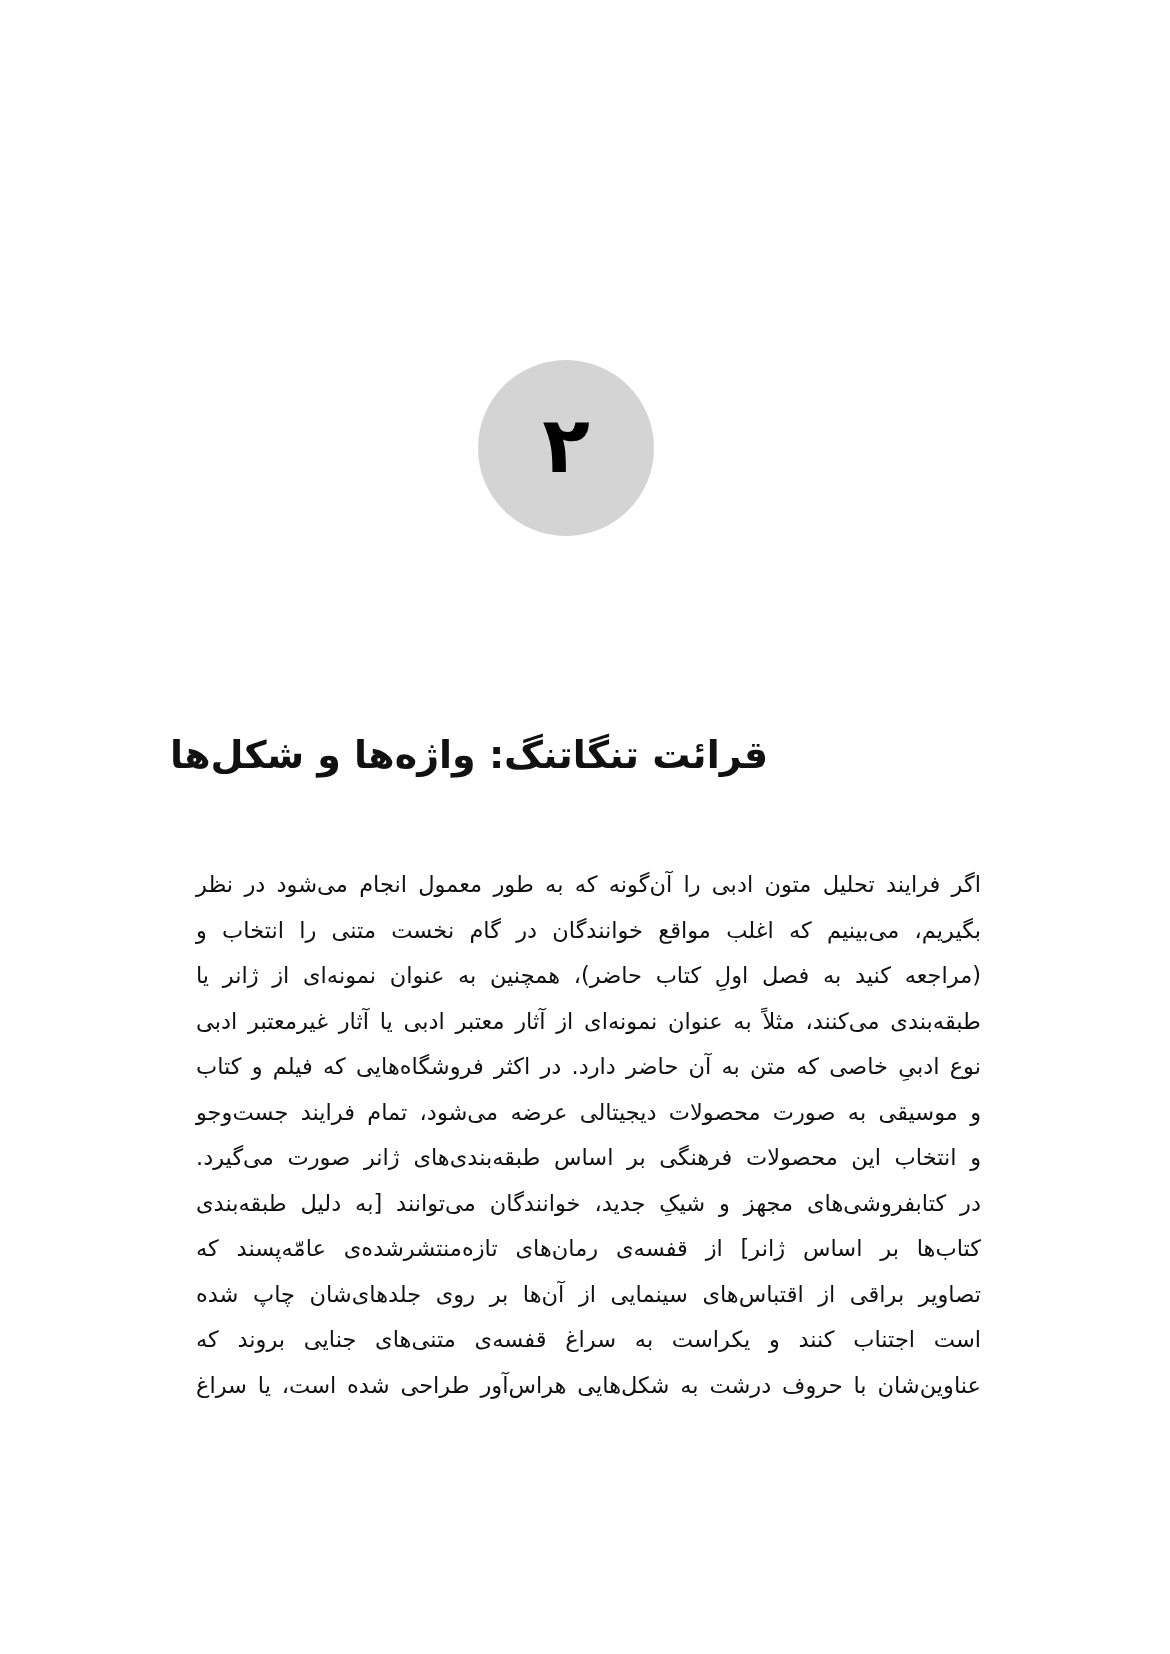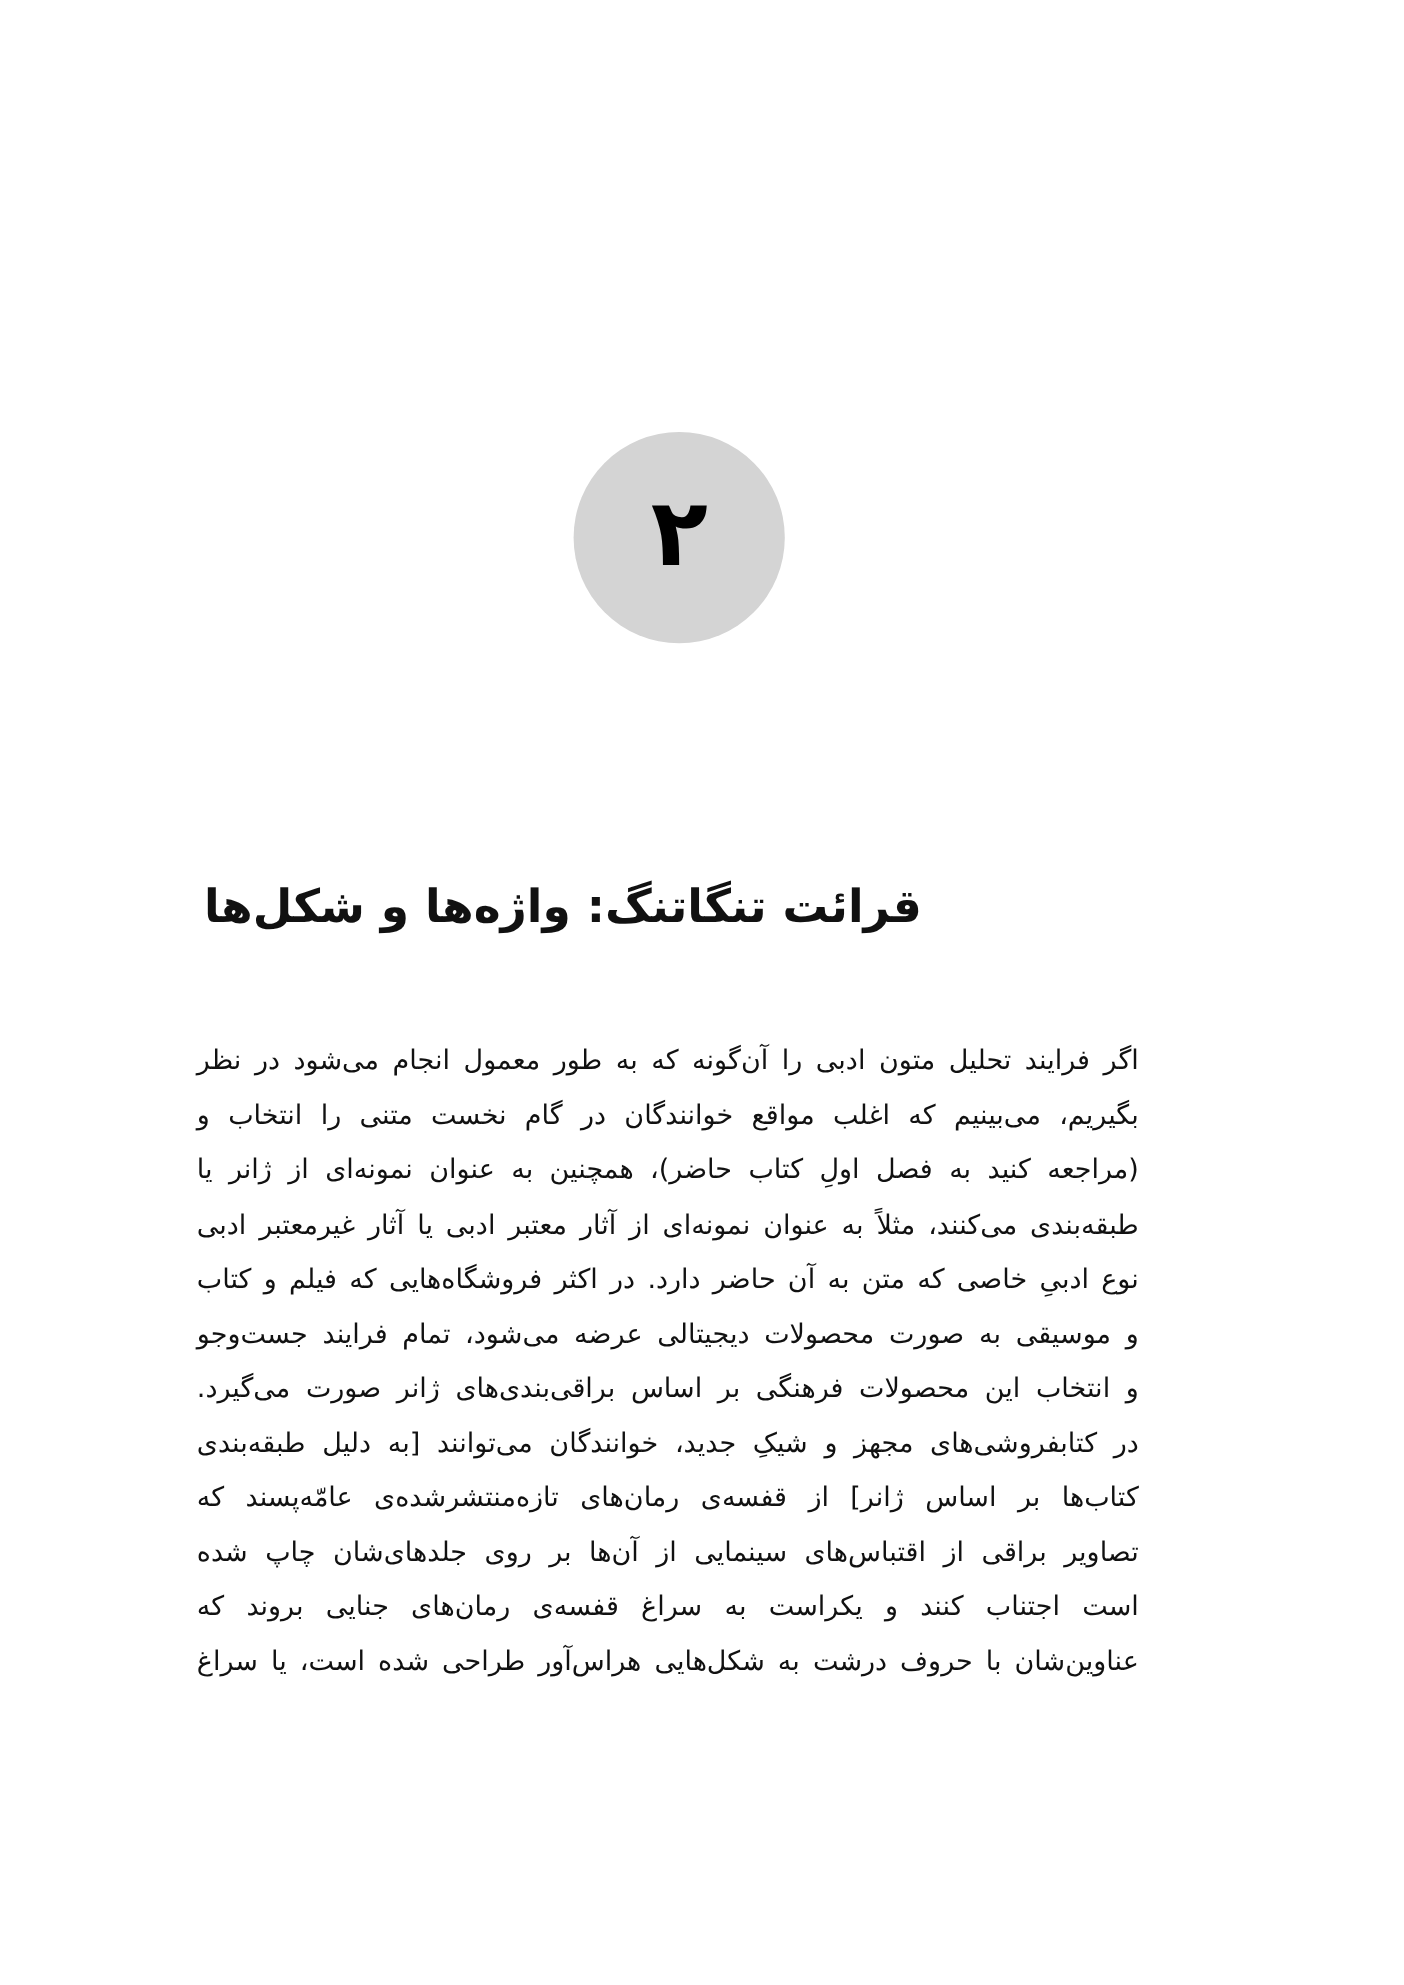--- a/index.html
+++ b/index.html
@@ -43,21 +43,21 @@
     text-align: left;
     direction: rtl;
     font-family: "DejaVu Sans", sans-serif;
     font-weight: bold;
     font-size: 38px;
     line-height: 60px;
     color: #111111;
   }
   .body-text {
     position: absolute;
-    left: 164px;
+    left: 196px;
     width: 785px;
     top: 862px;
     direction: rtl;
     text-align: justify;
     text-align-last: justify;
     font-family: "DejaVu Sans", sans-serif;
     font-size: 22.5px;
     line-height: 45.5px;
     color: #111111;
   }
@@ -77,19 +77,19 @@
 
 <h1 class="chapter-title">قرائت تنگاتنگ: واژه‌ها و شکل‌ها</h1>
 
 <div class="body-text">
   <span class="body-line">اگر فرایند تحلیل متون ادبی را آن‌گونه که به طور معمول انجام می‌شود در نظر</span>
   <span class="body-line">بگیریم، می‌بینیم که اغلب مواقع خوانندگان در گام نخست متنی را انتخاب و</span>
   <span class="body-line">(مراجعه کنید به فصل اولِ کتاب حاضر)، همچنین به عنوان نمونه‌ای از ژانر یا</span>
   <span class="body-line">طبقه‌بندی می‌کنند، مثلاً به عنوان نمونه‌ای از آثار معتبر ادبی یا آثار غیرمعتبر ادبی</span>
   <span class="body-line">نوع ادبیِ خاصی که متن به آن حاضر دارد. در اکثر فروشگاه‌هایی که فیلم و کتاب</span>
   <span class="body-line">و موسیقی به صورت محصولات دیجیتالی عرضه می‌شود، تمام فرایند جست‌وجو</span>
-  <span class="body-line">و انتخاب این محصولات فرهنگی بر اساس براقی‌بندی‌های ژانر صورت می‌گیرد.</span>
+  <span class="body-line">و انتخاب این محصولات فرهنگی بر اساس طبقه‌بندی‌های ژانر صورت می‌گیرد.</span>
   <span class="body-line">در کتابفروشی‌های مجهز و شیکِ جدید، خوانندگان می‌توانند [به دلیل طبقه‌بندی</span>
   <span class="body-line">کتاب‌ها بر اساس ژانر] از قفسه‌ی رمان‌های تازه‌منتشرشده‌ی عامّه‌پسند که</span>
   <span class="body-line">تصاویر براقی از اقتباس‌های سینمایی از آن‌ها بر روی جلدهای‌شان چاپ شده</span>
-  <span class="body-line">است اجتناب کنند و یکراست به سراغ قفسه‌ی رمان‌های جنایی بروند که</span>
+  <span class="body-line">است اجتناب کنند و یکراست به سراغ قفسه‌ی متنی‌های جنایی بروند که</span>
   <span class="body-line">عناوین‌شان با حروف درشت به شکل‌هایی هراس‌آور طراحی شده است، یا سراغ</span>
 </div>
 
 </body></html>

